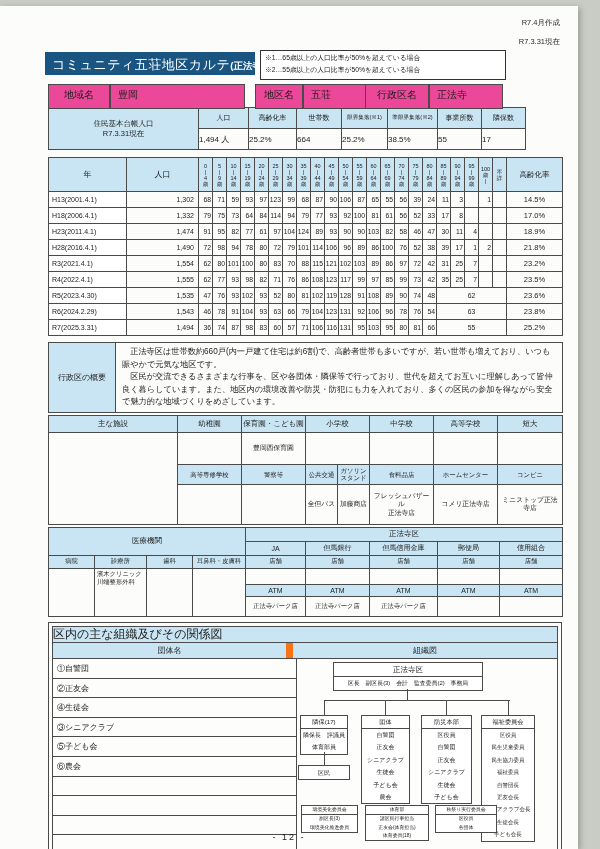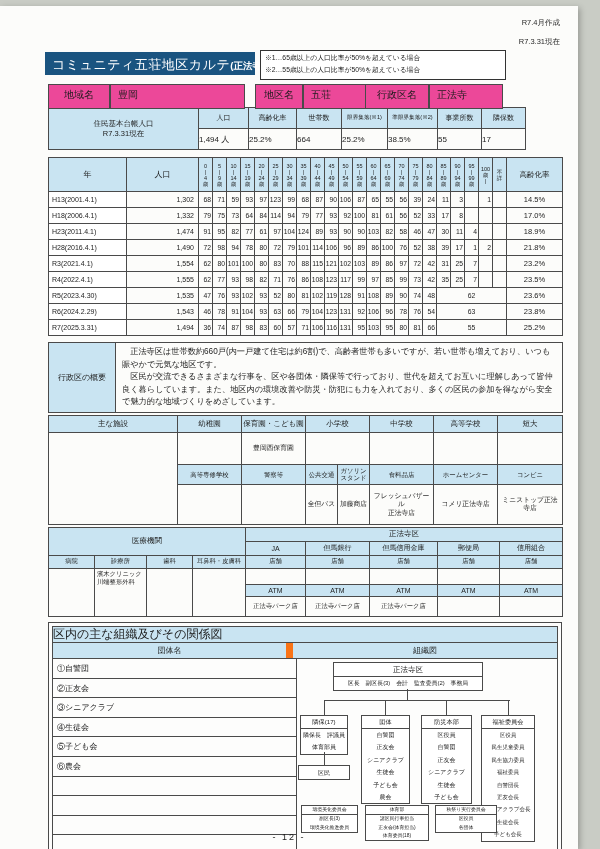--- a/index.html
+++ b/index.html
@@ -620,22 +620,22 @@
     <div class="org-outer">
       <div class="org-title hd">区内の主な組織及びその関係図</div>
       <div class="org-head">
         <div class="lh hd">団体名</div>
         <div class="rh hd">組織図</div>
       </div>
       <div class="org-body">
         <div class="org-list" id="org-list">
             <div class="org-li">①自警団</div>
             <div class="org-li">②正友会</div>
+            <div class="org-li">④生徒会</div>
             <div class="org-li">③シニアクラブ</div>
-            <div class="org-li">④生徒会</div>
             <div class="org-li">⑤子ども会</div>
             <div class="org-li">⑥農会</div>
             <div class="org-li"></div>
             <div class="org-li"></div>
             <div class="org-li"></div>
             <div class="org-li"></div>
           </div>
         <div class="chart" id="org-chart">
             <div class="cbox" style="left:36px;top:3px;width:150px">
         <div class="bh" style="font-size:7.5px;line-height:13px">正法寺区</div>

